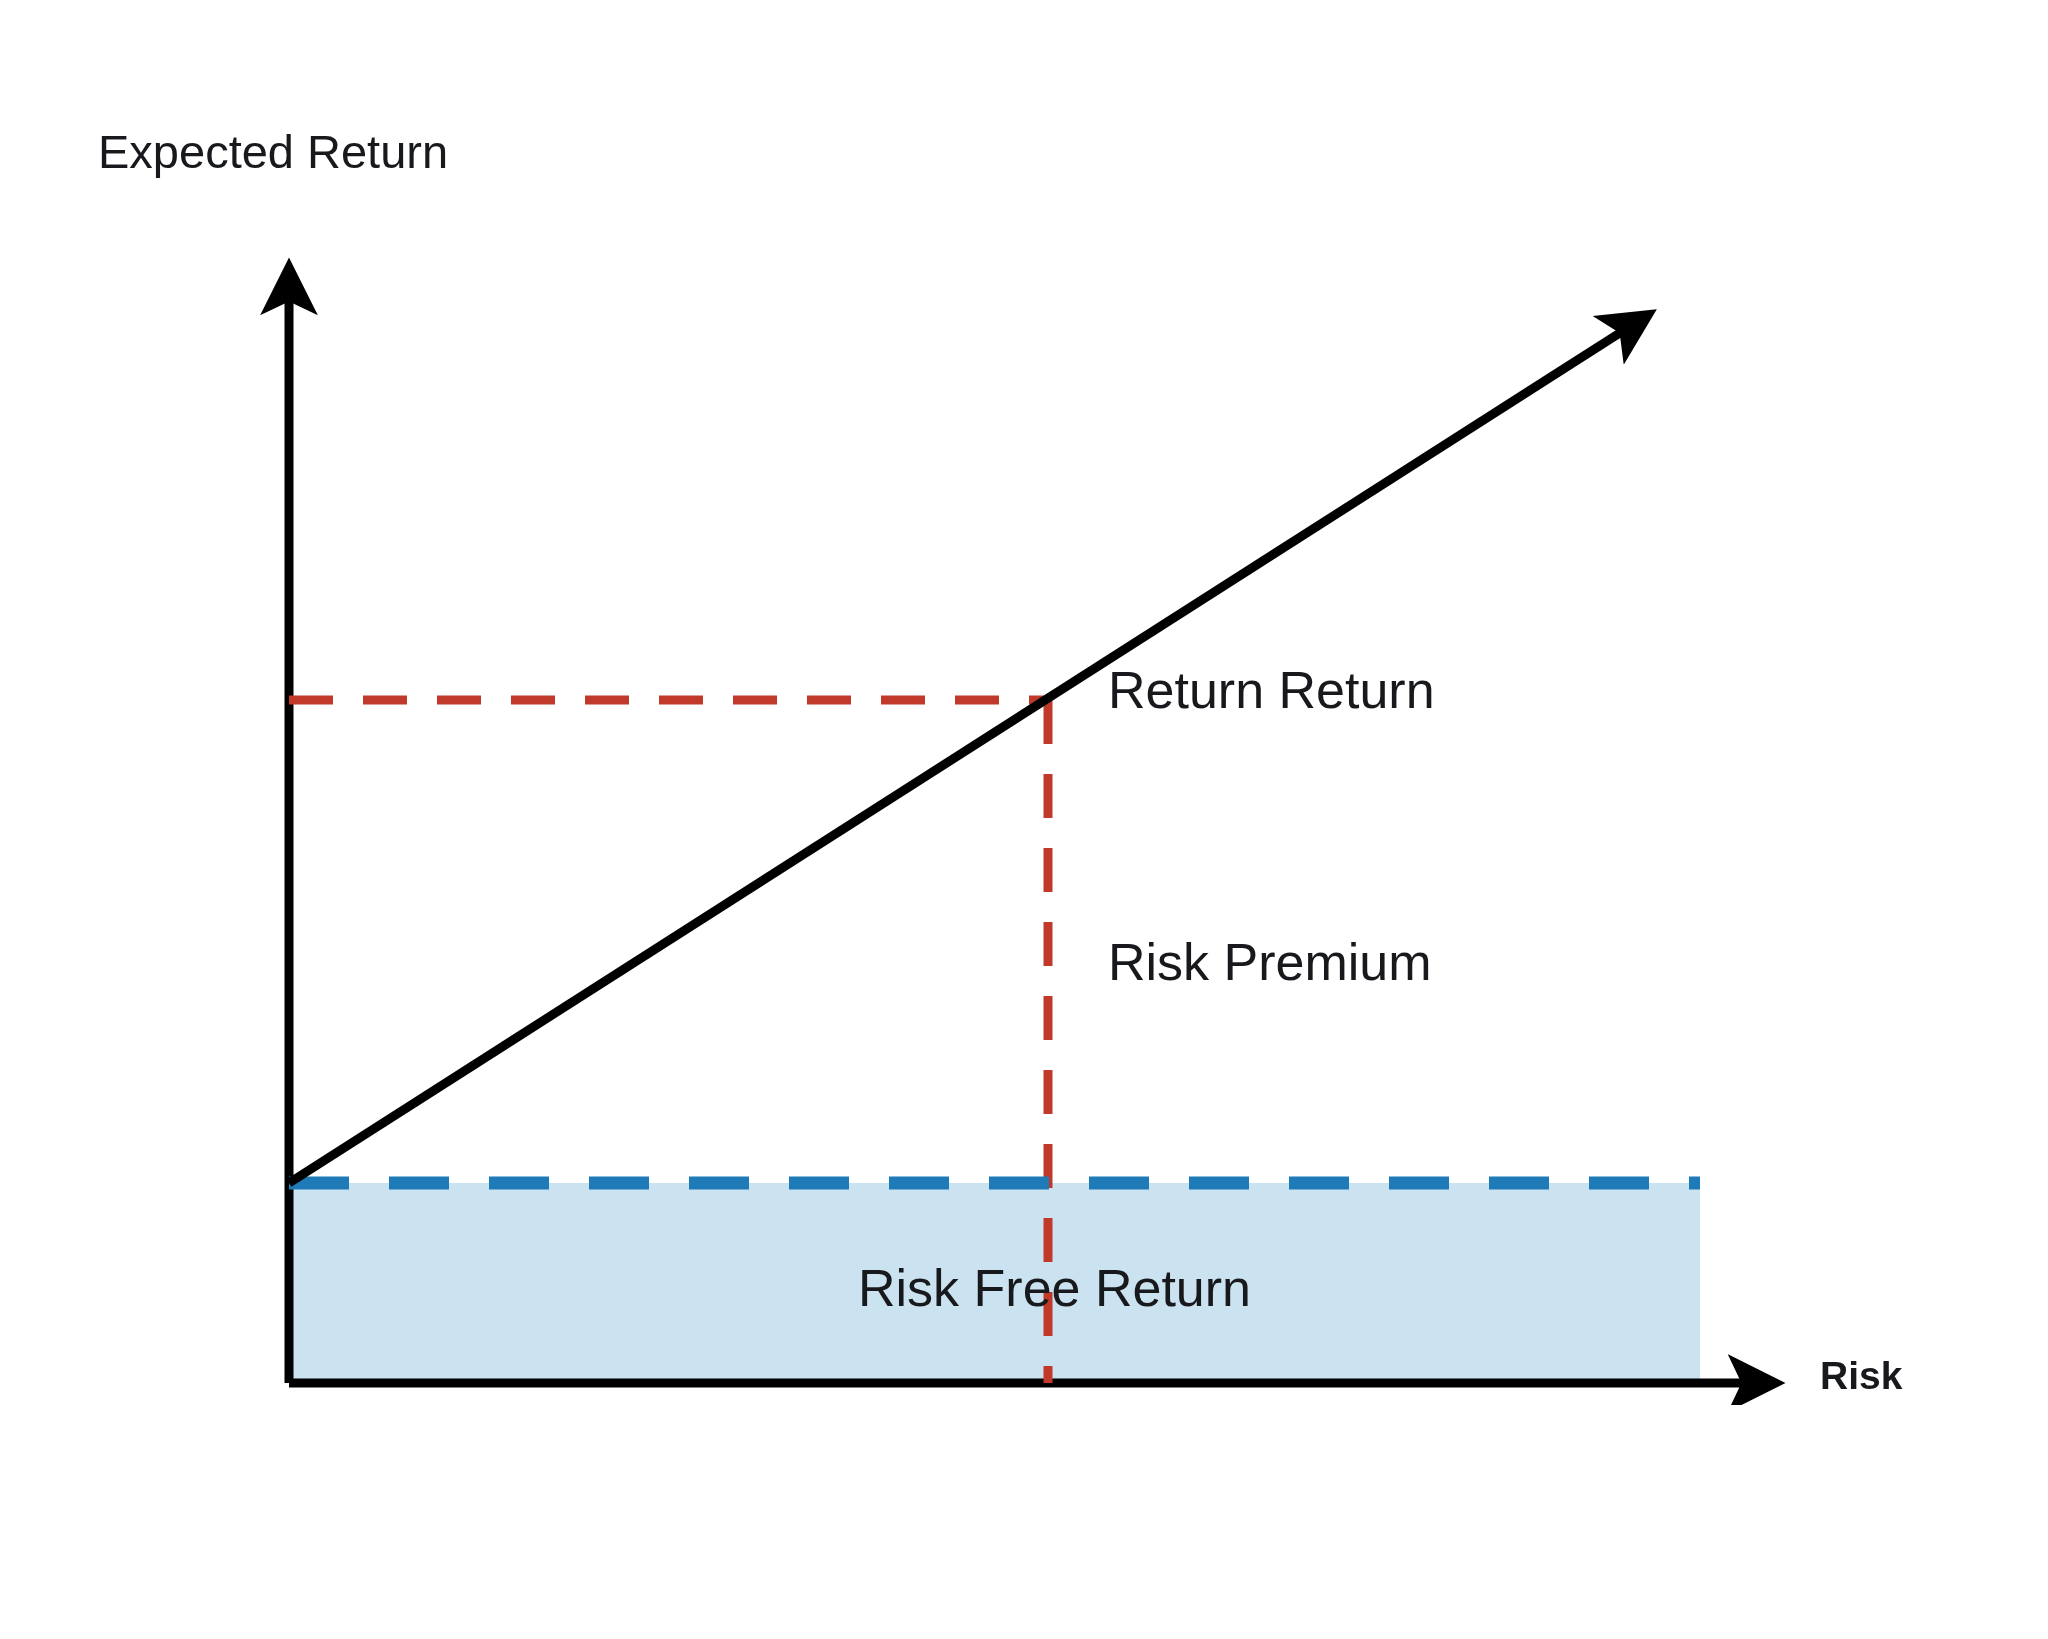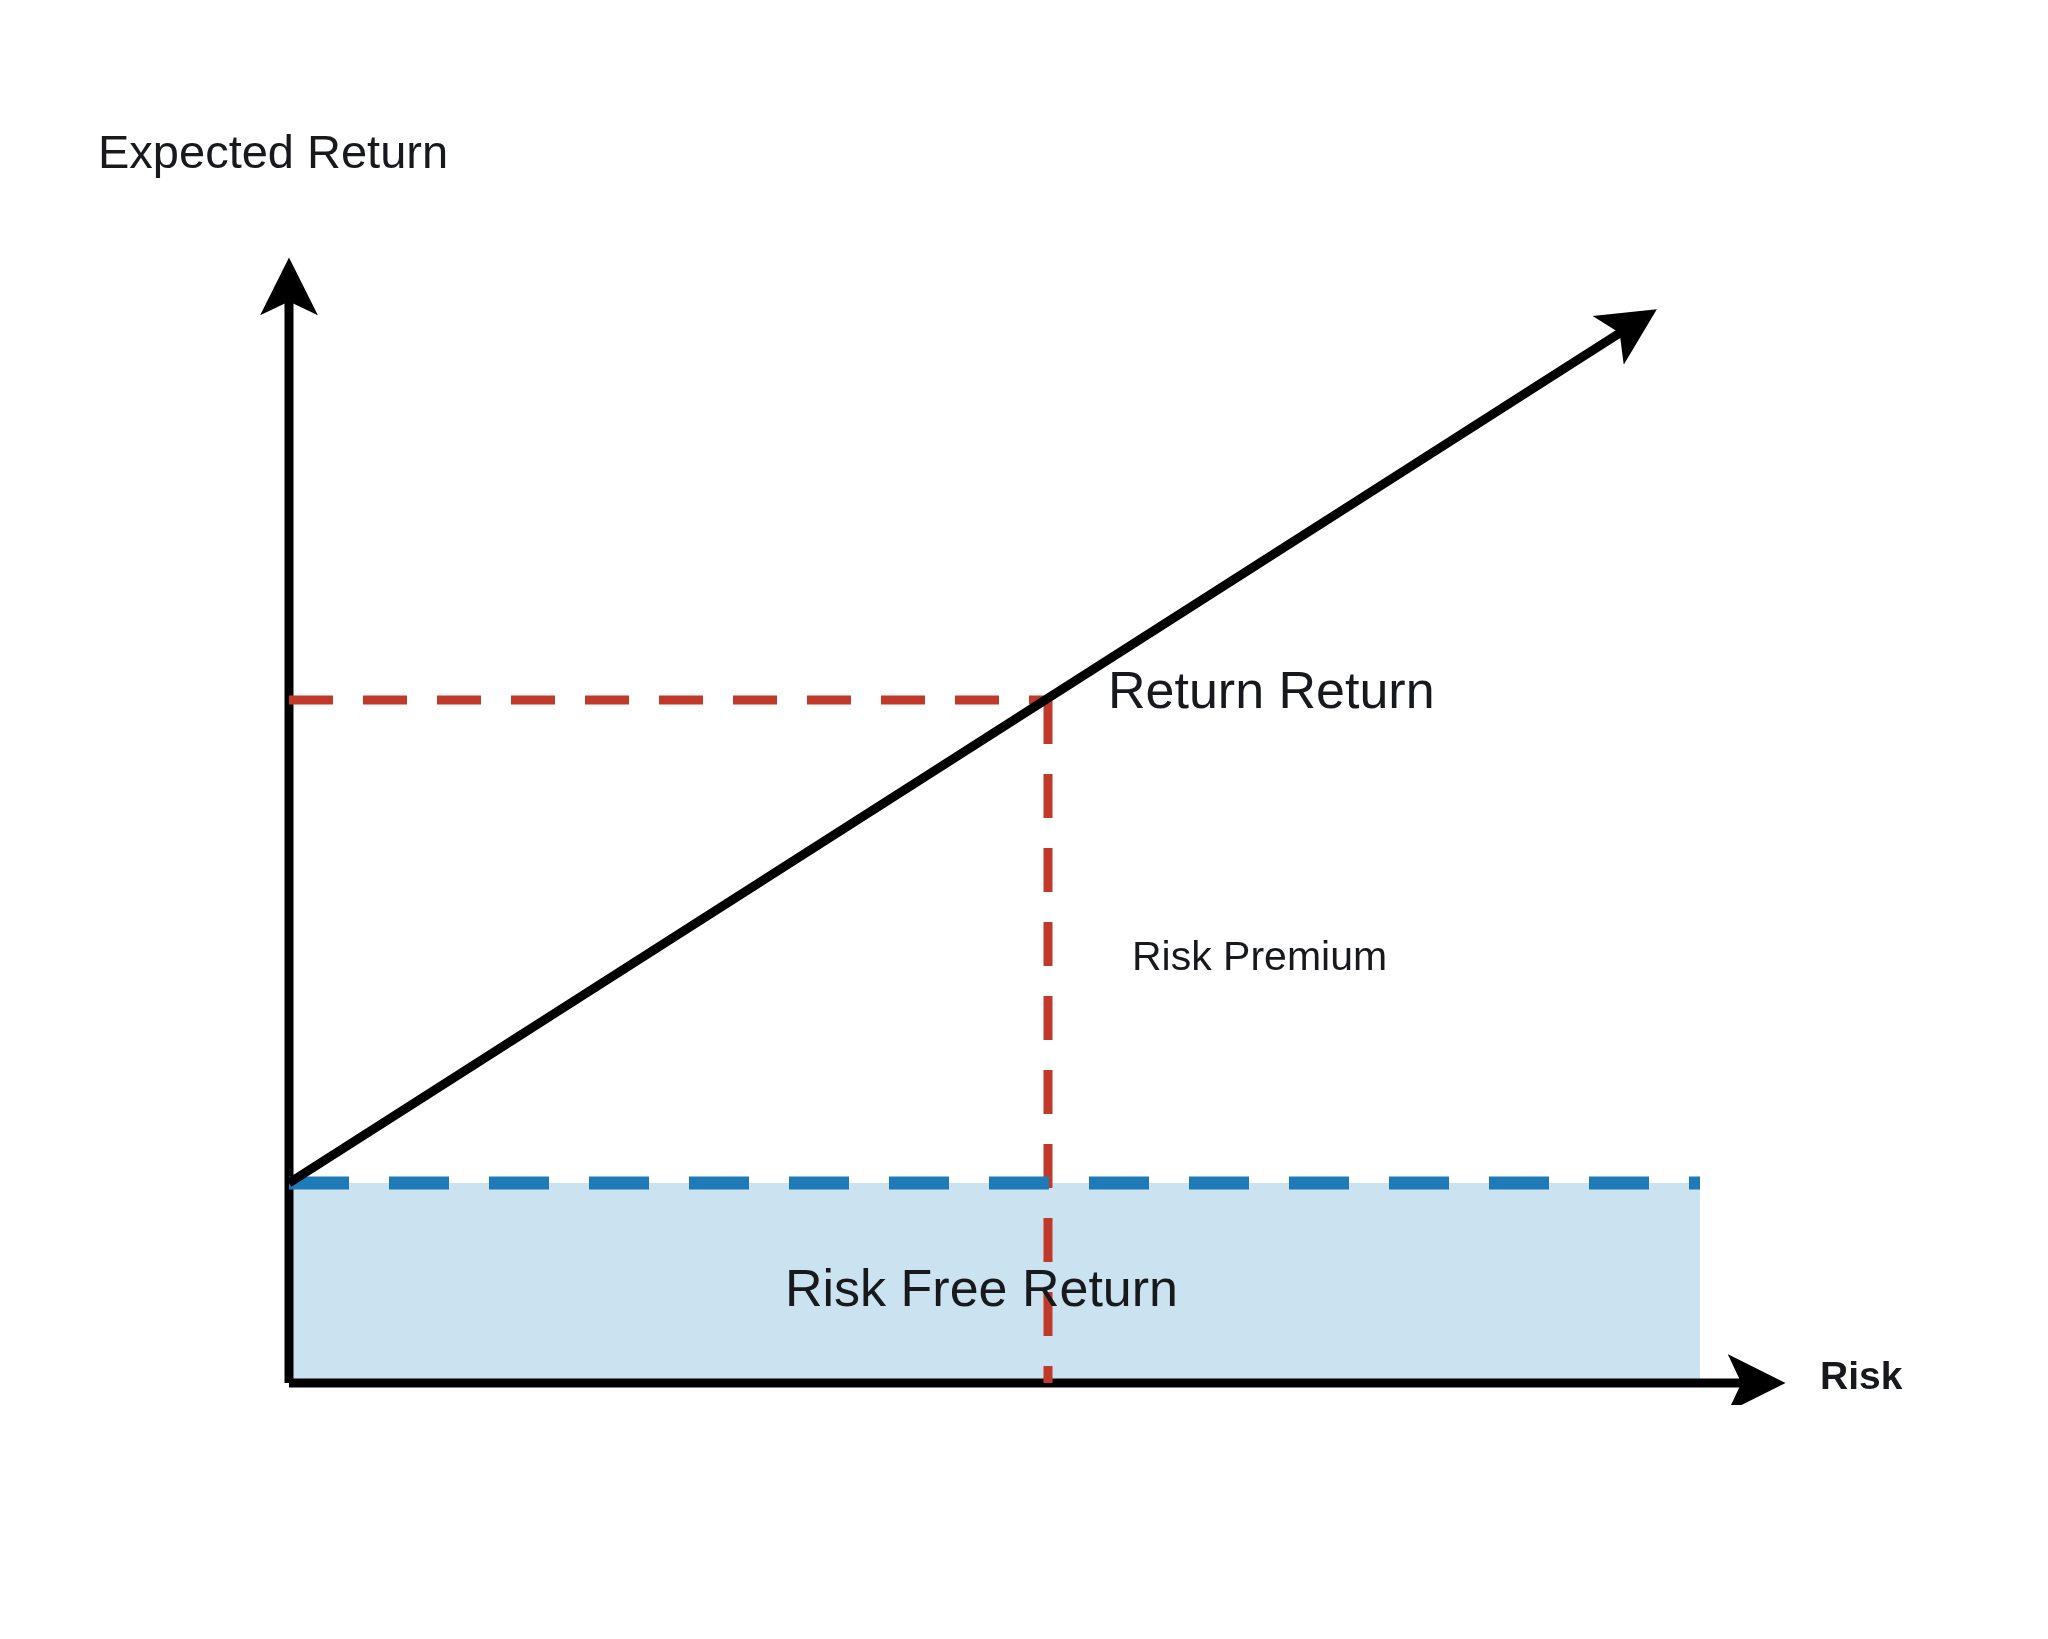--- a/index.html
+++ b/index.html
@@ -44,27 +44,27 @@
     top: 1356px;
     font-size: 39px;
     font-weight: bold;
   }
   #label-market-return {
     left: 1108px;
     top: 664px;
     font-size: 52px;
   }
   #label-risk-premium {
-    left: 1132px;
+    left: 1108px;
     top: 936px;
-    font-size: 41px;
+    font-size: 52px;
     text-align: center;
   }
   #label-risk-free-return {
-    left: 785px;
+    left: 858px;
     top: 1262px;
     font-size: 52px;
   }
 </style>
 </head>
 <body>
 
 <div id="stage">
 
   <svg id="chart-svg" viewBox="0 0 2048 1639">

